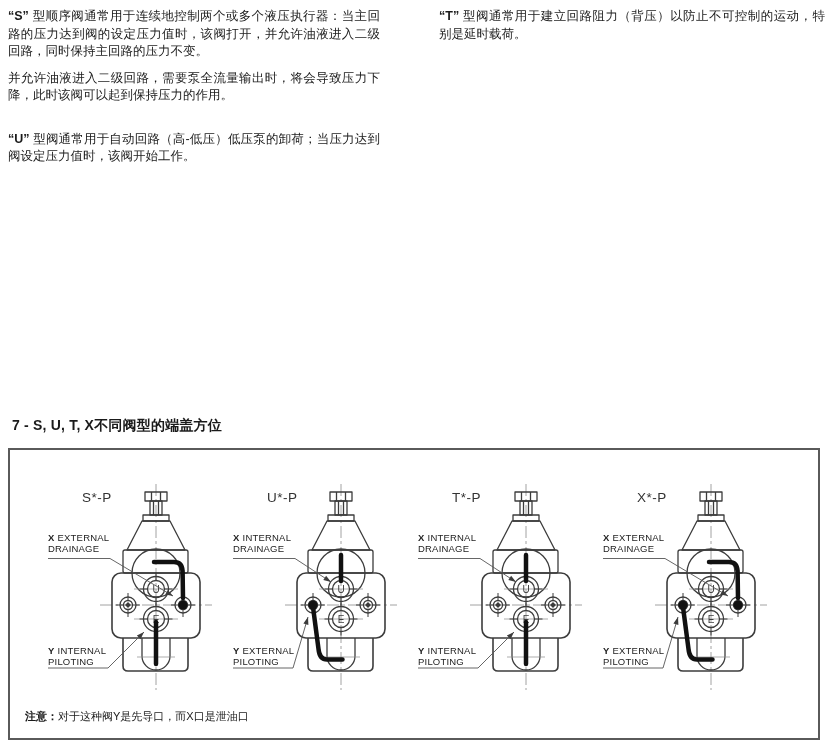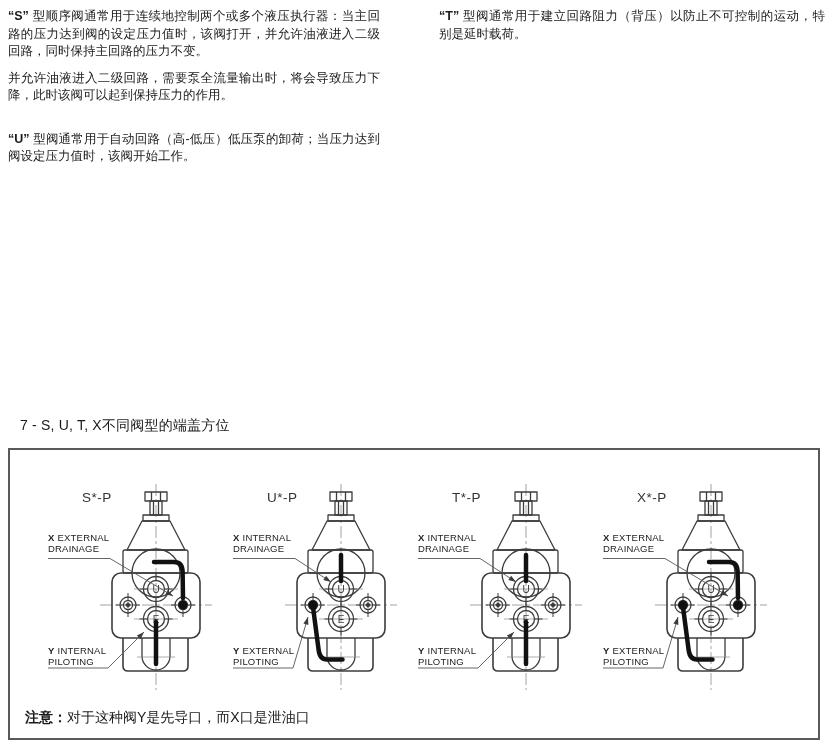--- a/index.html
+++ b/index.html
@@ -7,25 +7,25 @@
     width:830px;height:755px;position:relative;overflow:hidden;
     font-family:"Liberation Sans","DejaVu Sans",sans-serif;
     color:#1a1a1a;
   }
   .col{position:absolute;top:8px;font-size:12.5px;line-height:17.5px;text-align:justify;}
   .col p{margin:0 0 9px 0;}
   .col p.section-gap{margin-top:26px;}
   .col-left{left:8px;width:372px;}
   .col-right{left:420px;width:386px;margin-left:19px;}
   .lead{font-weight:bold;}
-  .fig-heading{position:absolute;left:20px;top:417px;font-size:14px;font-weight:normal;letter-spacing:.2px;}
+  .fig-heading{position:absolute;left:12px;top:417px;font-size:14px;font-weight:bold;letter-spacing:.2px;}
   .figure-box{position:absolute;left:8px;top:448px;width:812px;height:292px;border:2px solid #5a5a5a;box-sizing:border-box;}
   .diagram-row{position:absolute;left:18px;top:30px;display:flex;}
   .valve-panel{width:185px;height:215px;position:relative;}
-  .fig-note{position:absolute;left:15px;top:259px;font-size:14px;}
+  .fig-note{position:absolute;left:15px;top:259px;font-size:11px;}
   .fig-note b{font-weight:bold;}
 </style>
 </head>
 <body>
 
 <div class="col col-left" id="col-left">
     <p><span class="lead">“S”</span><span> 型顺序阀通常用于连续地控制两个或多个液压执行器：当主回路的压力达到阀的设定压力值时，该阀打开，并允许油液进入二级回路，同时保持主回路的压力不变。</span></p>
     <p><span class="lead"></span><span>并允许油液进入二级回路，需要泵全流量输出时，将会导致压力下降，此时该阀可以起到保持压力的作用。</span></p>
     <p class="section-gap"><span class="lead">“U”</span><span> 型阀通常用于自动回路（高-低压）低压泵的卸荷；当压力达到阀设定压力值时，该阀开始工作。</span></p>
   </div>

